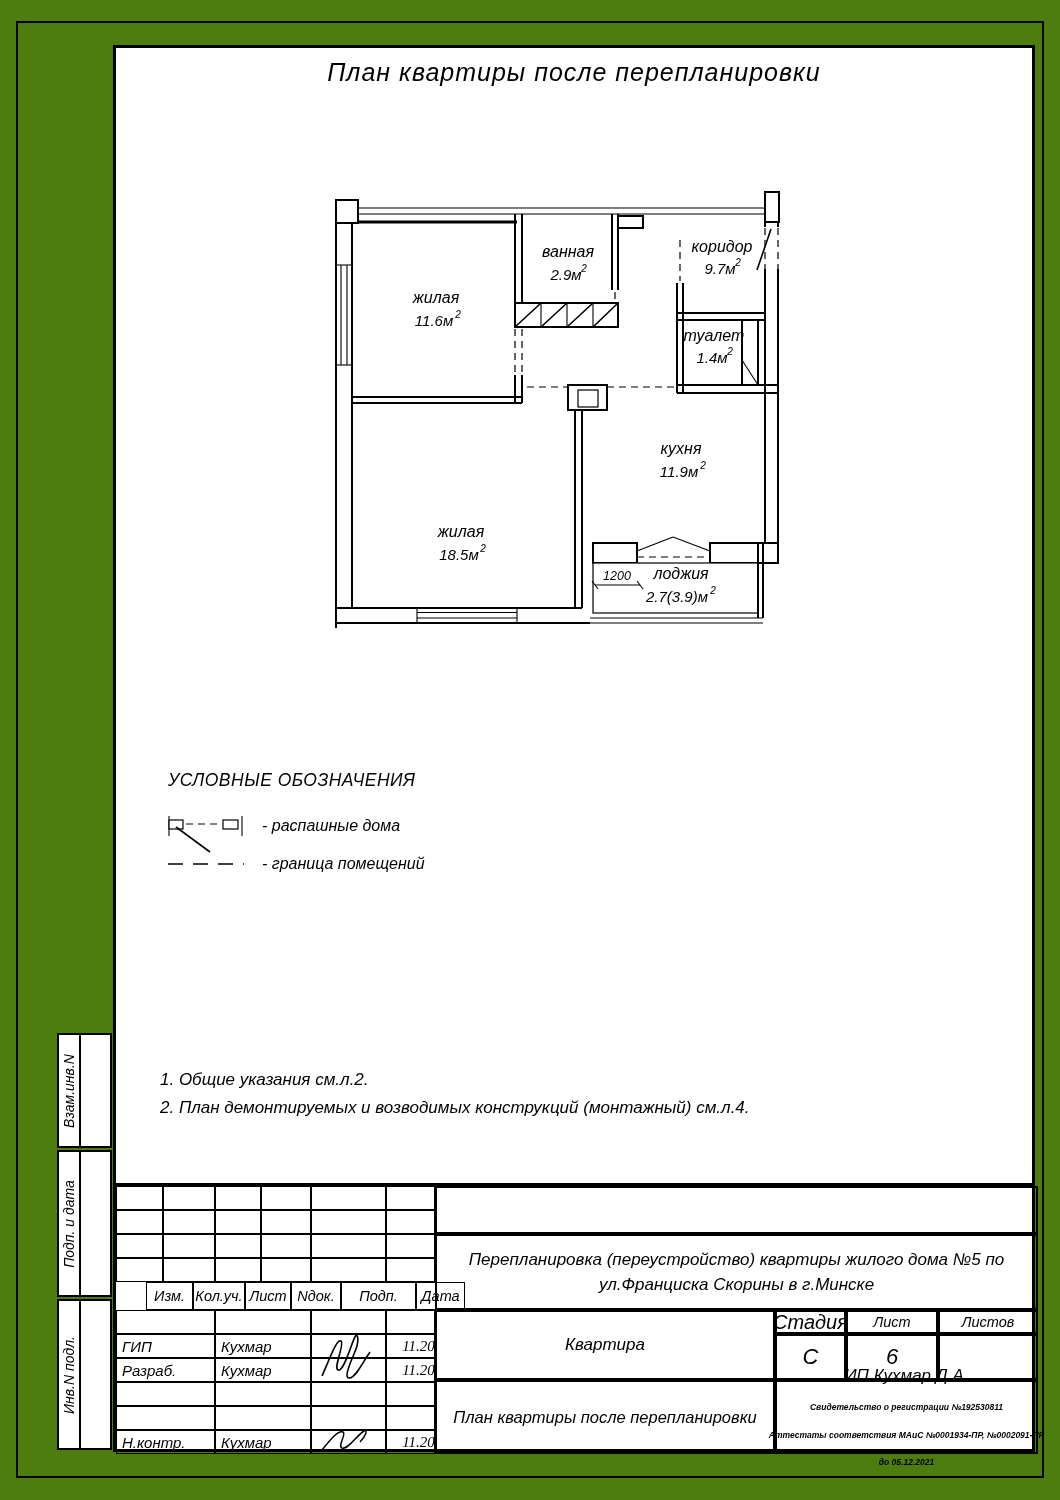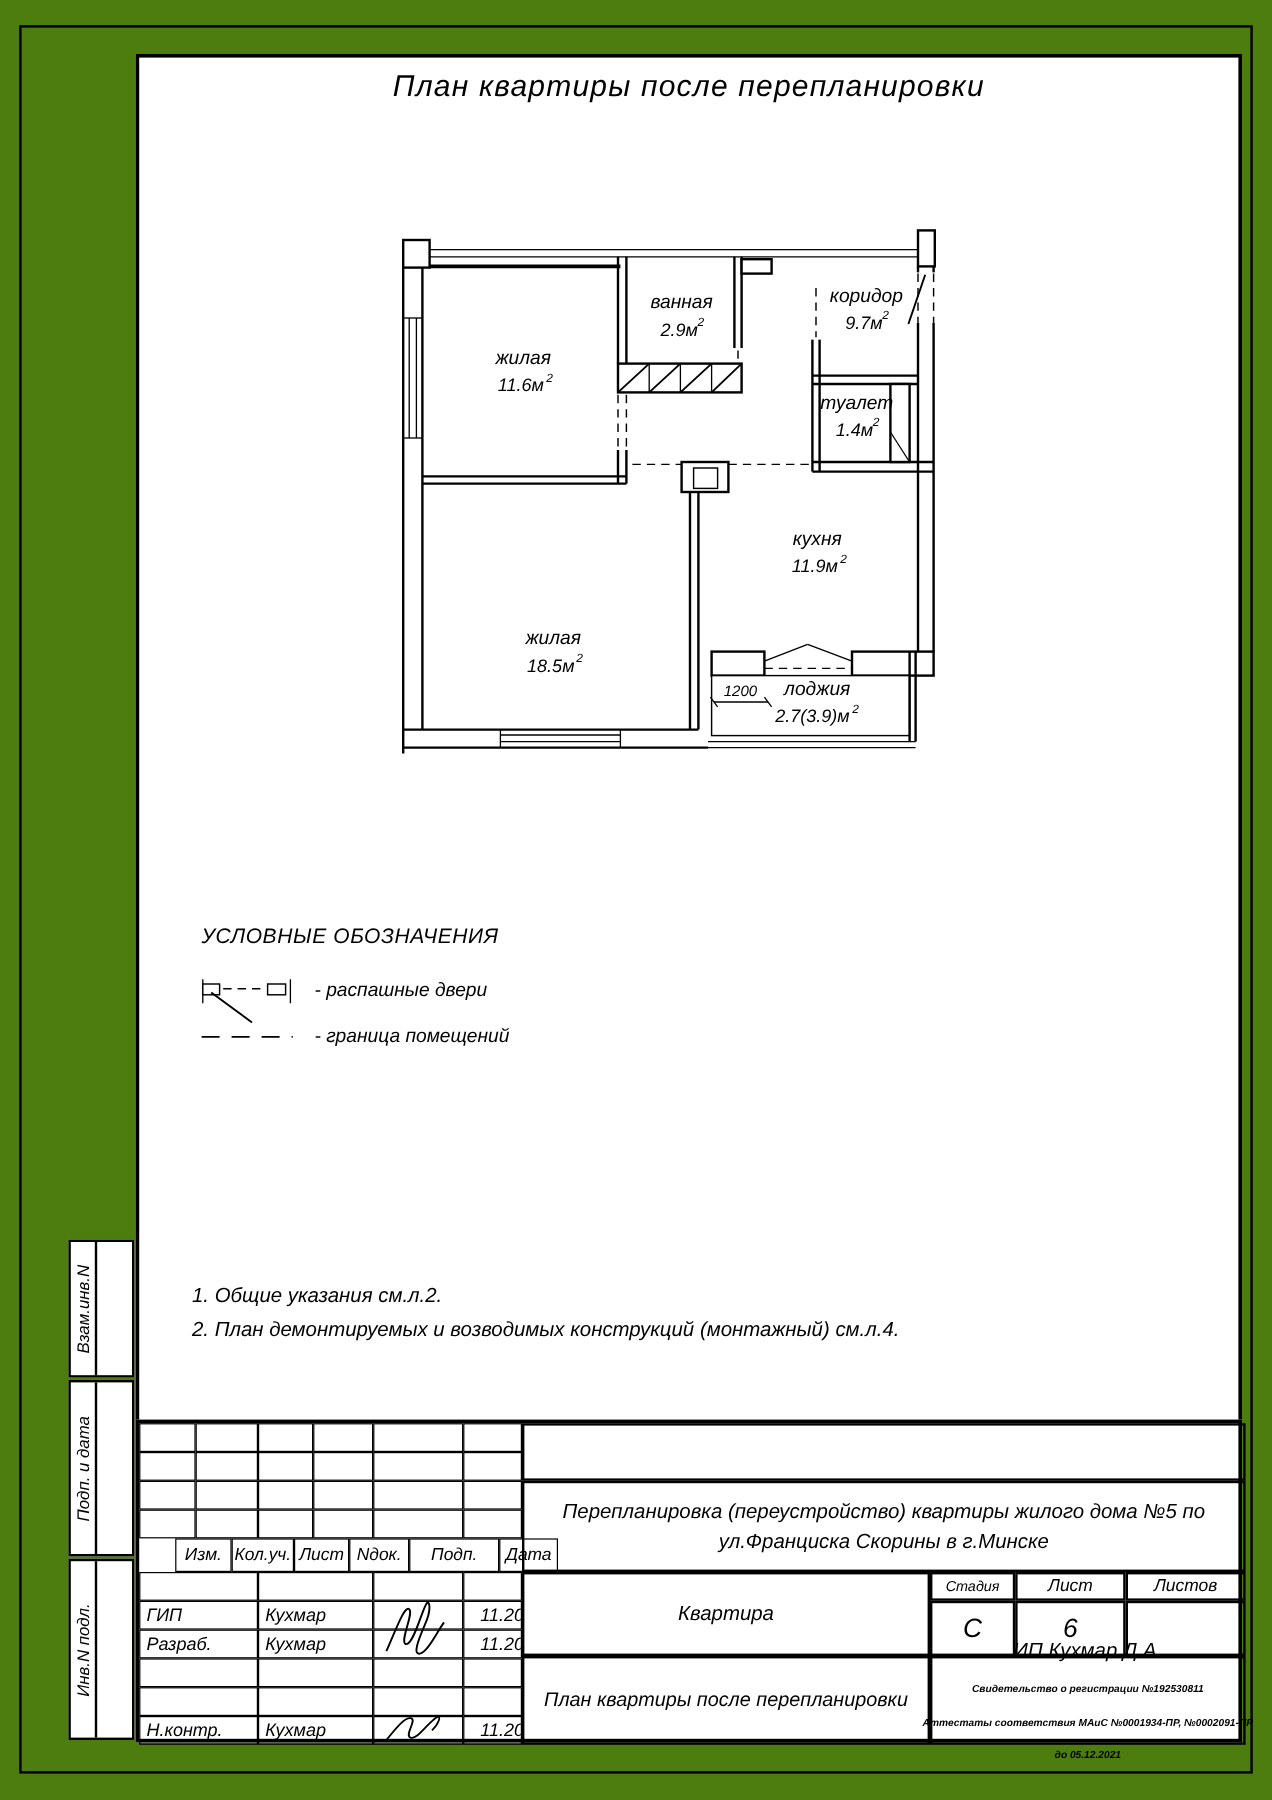--- a/index.html
+++ b/index.html
@@ -29,21 +29,21 @@
   .side-label-cell{position:absolute;left:0;top:0;width:22px;height:100%;border-right:2px solid #000;box-sizing:border-box;display:flex;align-items:center;justify-content:center;}
   .side-label-cell span{transform:rotate(-90deg);white-space:nowrap;font-style:italic;font-size:14px;}
   .tb{position:absolute;left:113px;top:1183px;width:922px;height:269px;border:3px solid #000;box-sizing:border-box;background:#fff;}
   .tb .cell{position:absolute;border:2px solid #000;box-sizing:border-box;display:flex;align-items:center;justify-content:center;text-align:center;font-style:italic;}
   .revgrid{position:absolute;left:0;top:0;width:319px;height:96px;display:grid;grid-template-columns:47px 52px 46px 50px 75px 49px;grid-template-rows:repeat(4,24px);}
   .revgrid div{border:1px solid #000;box-sizing:border-box;}
   .hdrrow{position:absolute;left:0;top:96px;width:319px;height:28px;display:grid;grid-template-columns:47px 52px 46px 50px 75px 49px;margin-left:30px;}
   .hdrrow div{border:1px solid #000;box-sizing:border-box;display:flex;align-items:center;justify-content:center;font-style:italic;font-size:14.5px;}
   .staffgrid{position:absolute;left:0;top:124px;width:319px;height:144px;display:grid;grid-template-columns:99px 96px 75px 49px;grid-auto-rows:24px;}
   .staffgrid div{border:1px solid #000;box-sizing:border-box;display:flex;align-items:center;font-style:italic;font-size:15px;padding-left:5px;white-space:nowrap;overflow:hidden;}
-  .staffgrid div.ctr{justify-content:center;padding-left:16px;}
+  .staffgrid div.ctr{justify-content:center;padding-left:16px;font-family:Liberation Serif, serif;}
   .sig{position:absolute;pointer-events:none;}
   .project-cell{flex-direction:column;font-size:17px;line-height:25px;}
   .company-cell{flex-direction:column;justify-content:center;line-height:1;}
   .company-name{font-size:17px;font-style:italic;}
   .cert{font-size:8.5px;font-weight:bold;font-style:italic;margin-top:19px;white-space:nowrap;}
 </style>
 </head>
 <body>
 
 <div class="page">
@@ -188,21 +188,21 @@
     <div class="legend-header">УСЛОВНЫЕ ОБОЗНАЧЕНИЯ</div>
   </div>
   <svg class="sig" style="left:166px;top:810px;" width="95" height="48" viewBox="0 0 95 48">
     <line class="t" x1="3" y1="6" x2="3" y2="26"></line>
     <rect class="wallt" x="3" y="10" width="14" height="9"></rect>
     <line class="dash" x1="20" y1="14" x2="55" y2="14"></line>
     <rect class="wallt" x="57" y="10" width="15" height="9"></rect>
     <line class="t" x1="76" y1="6" x2="76" y2="26"></line>
     <line class="w1t" x1="10" y1="17" x2="44" y2="42"></line>
   </svg>
-  <div class="legend-item-label" style="left:262px;top:817px;">- распашные двери</div>
+  <div class="legend-item-label" style="left:262px;top:817px;">- распашные дома</div>
   <svg class="sig" style="left:166px;top:858px;" width="82" height="12" viewBox="0 0 82 12">
     <line x1="2" y1="6" x2="78" y2="6" stroke="#000" stroke-width="1.4" stroke-dasharray="15 10"></line>
   </svg>
   <div class="legend-item-label" style="left:262px;top:855px;">- граница помещений</div>
 
   <div class="notes">
     <div>1. Общие указания см.л.2.</div>
     <div>2. План демонтируемых и возводимых конструкций (монтажный) см.л.4.</div>
   </div>
 
@@ -289,21 +289,21 @@
     <svg class="sig" style="left:202px;top:242px;" width="58" height="26" viewBox="0 0 58 26">
       <path d="M4,22 C12,12 20,2 25,4 C29,6 19,18 24,20 C30,22 38,8 46,3 C50,1 48,8 42,14" fill="none" stroke="#000" stroke-width="1.5"></path>
     </svg>
 
     <div class="cell" style="left:319px;top:0;width:603px;height:48px;"></div>
     <div class="cell project-cell" style="left:319px;top:48px;width:603px;height:76px;">
       <div>Перепланировка (переустройство) квартиры  жилого дома №5 по</div>
       <div>ул.Франциска Скорины в г.Минске</div>
     </div>
     <div class="cell" style="left:319px;top:124px;width:340px;height:70px;font-size:17px;">Квартира</div>
-    <div class="cell" style="left:659px;top:124px;width:71px;height:24px;font-size:12px;">Стадия</div>
+    <div class="cell" style="left:659px;top:124px;width:71px;height:24px;font-size:20px;">Стадия</div>
     <div class="cell" style="left:659px;top:148px;width:71px;height:46px;font-size:22px;">С</div>
     <div class="cell" style="left:730px;top:124px;width:92px;height:24px;font-size:14.5px;">Лист</div>
     <div class="cell" style="left:730px;top:148px;width:92px;height:46px;font-size:22px;">6</div>
     <div class="cell" style="left:822px;top:124px;width:100px;height:24px;font-size:14.5px;">Листов</div>
     <div class="cell" style="left:822px;top:148px;width:100px;height:46px;font-size:22px;"></div>
     <div class="cell" style="left:319px;top:194px;width:340px;height:74px;font-size:16.5px;">План квартиры после перепланировки</div>
     <div class="cell company-cell" style="left:659px;top:194px;width:263px;height:74px;">
       <div class="company-name">ИП Кухмар Д.А.</div>
       <div class="cert">Свидетельство о регистрации №192530811</div>
       <div class="cert">Аттестаты соответствия МАиС №0001934-ПР, №0002091-ПР</div>

